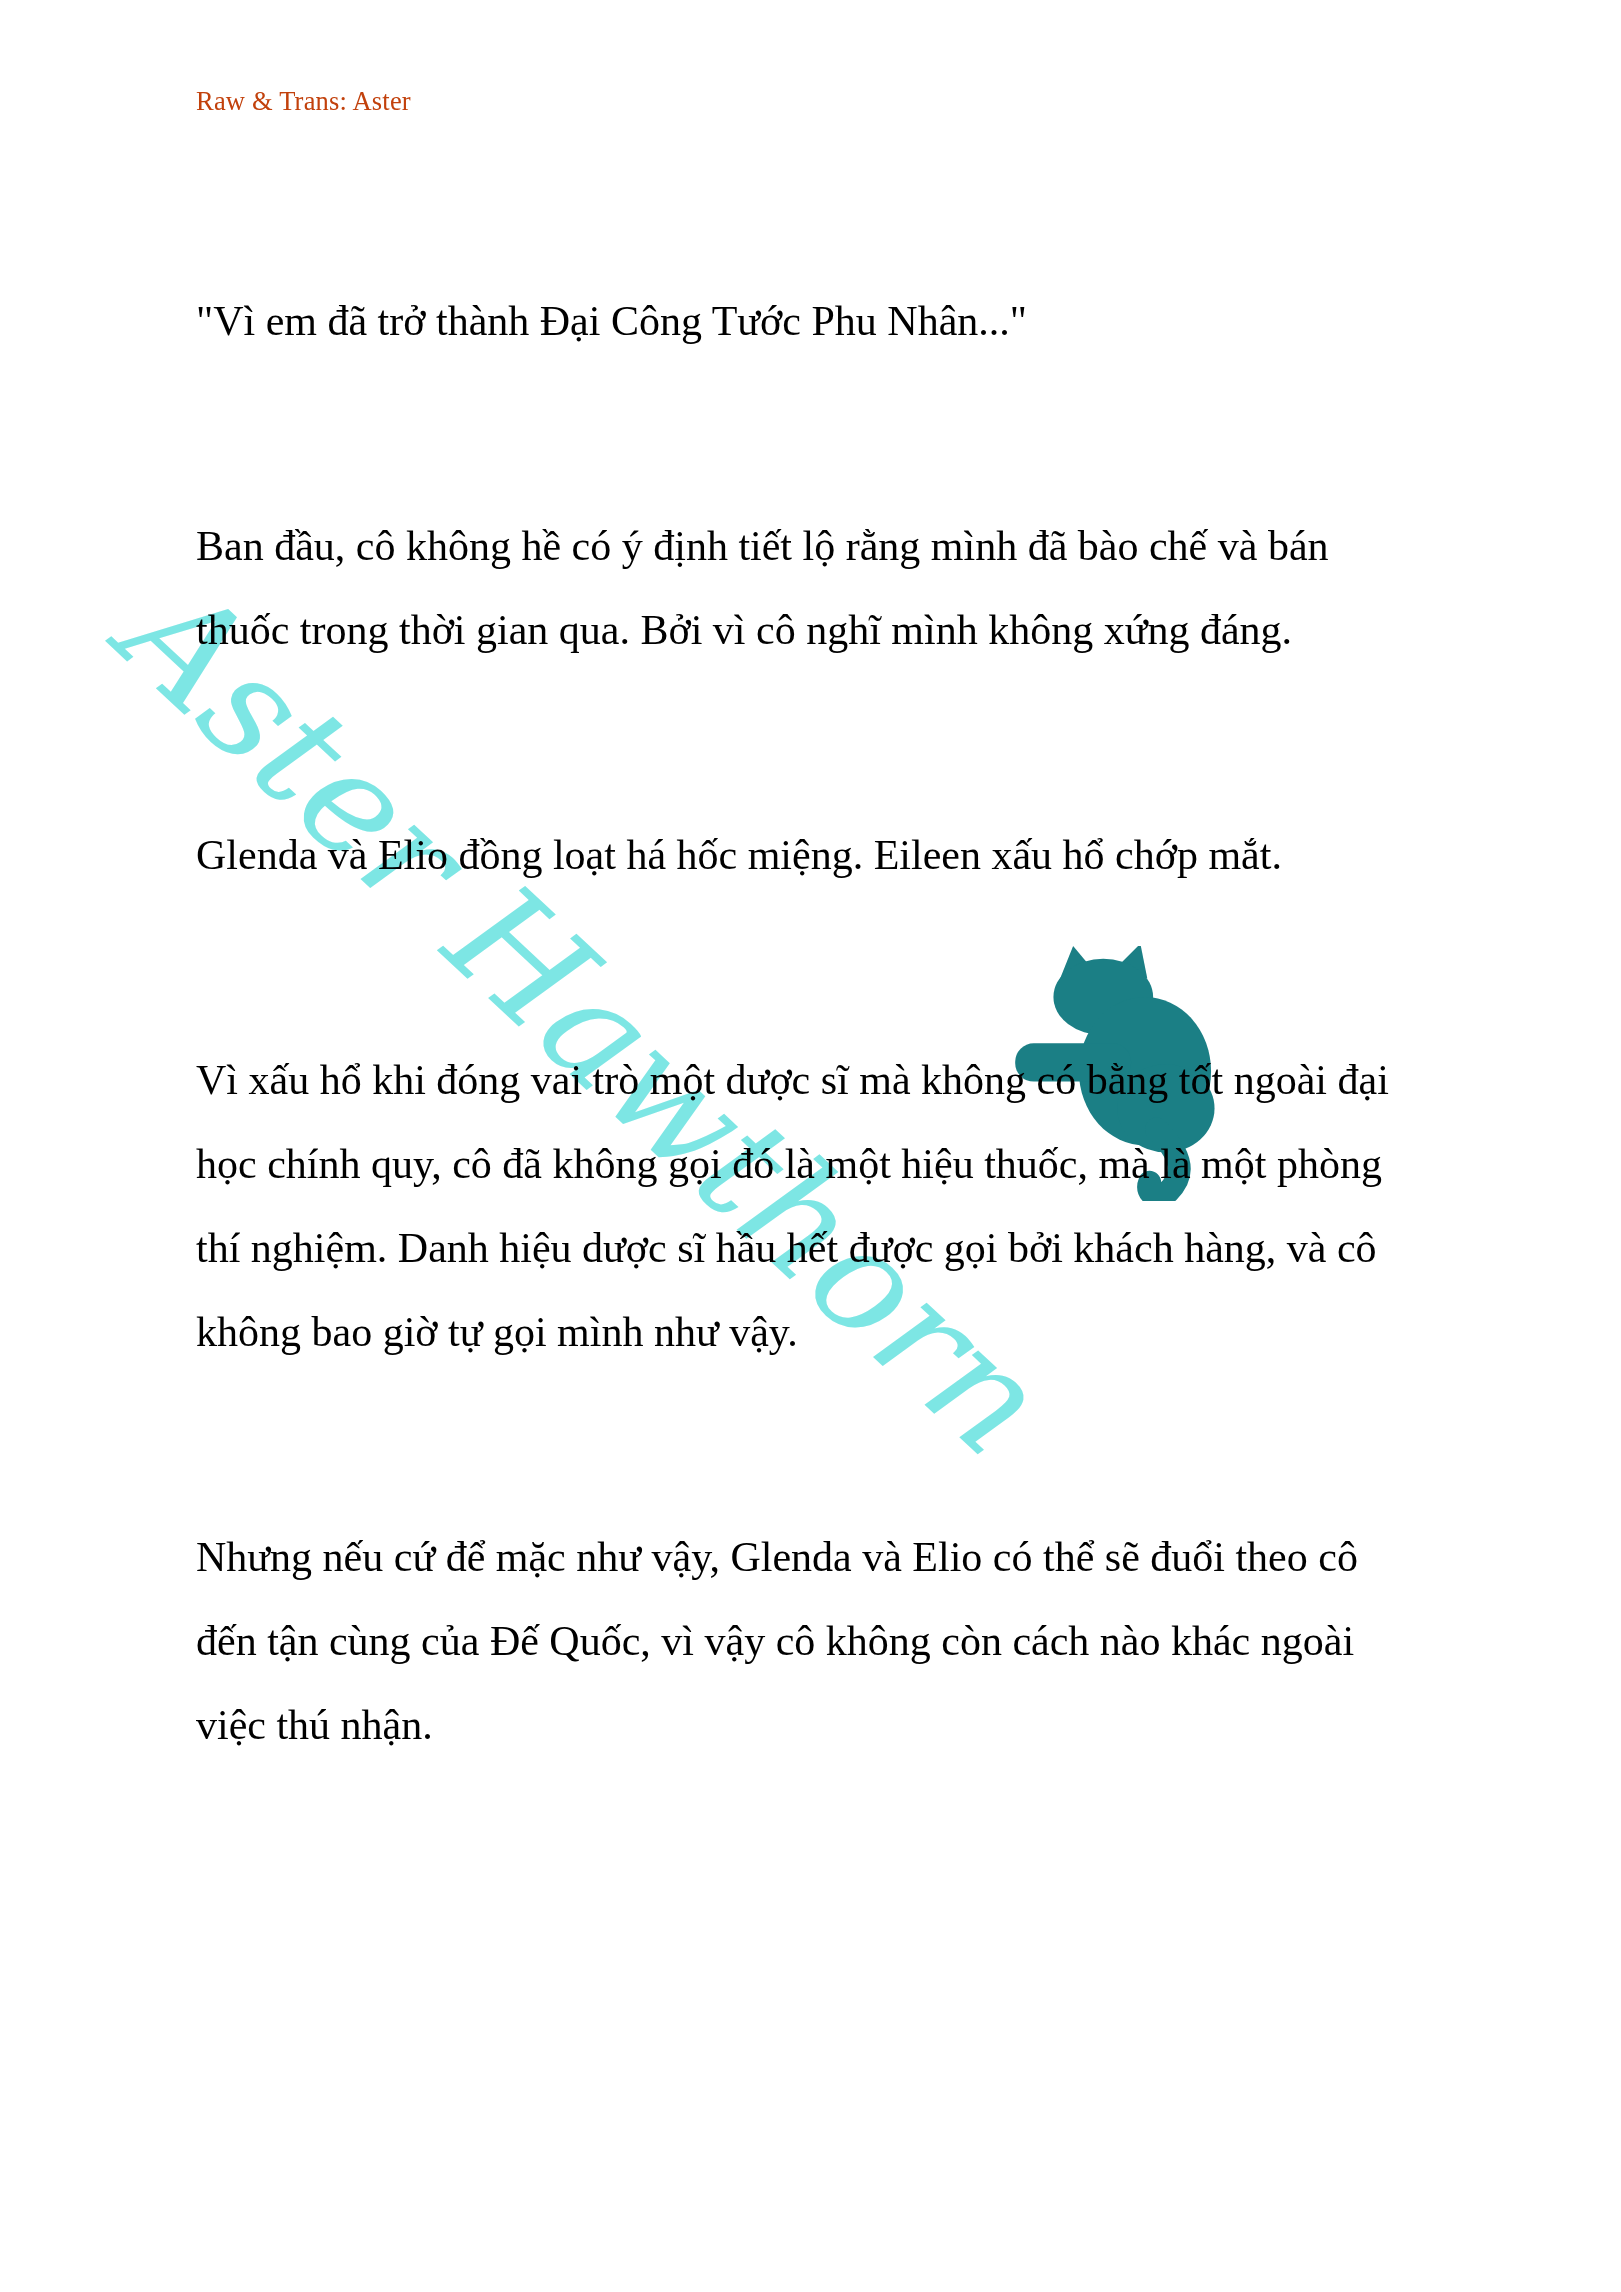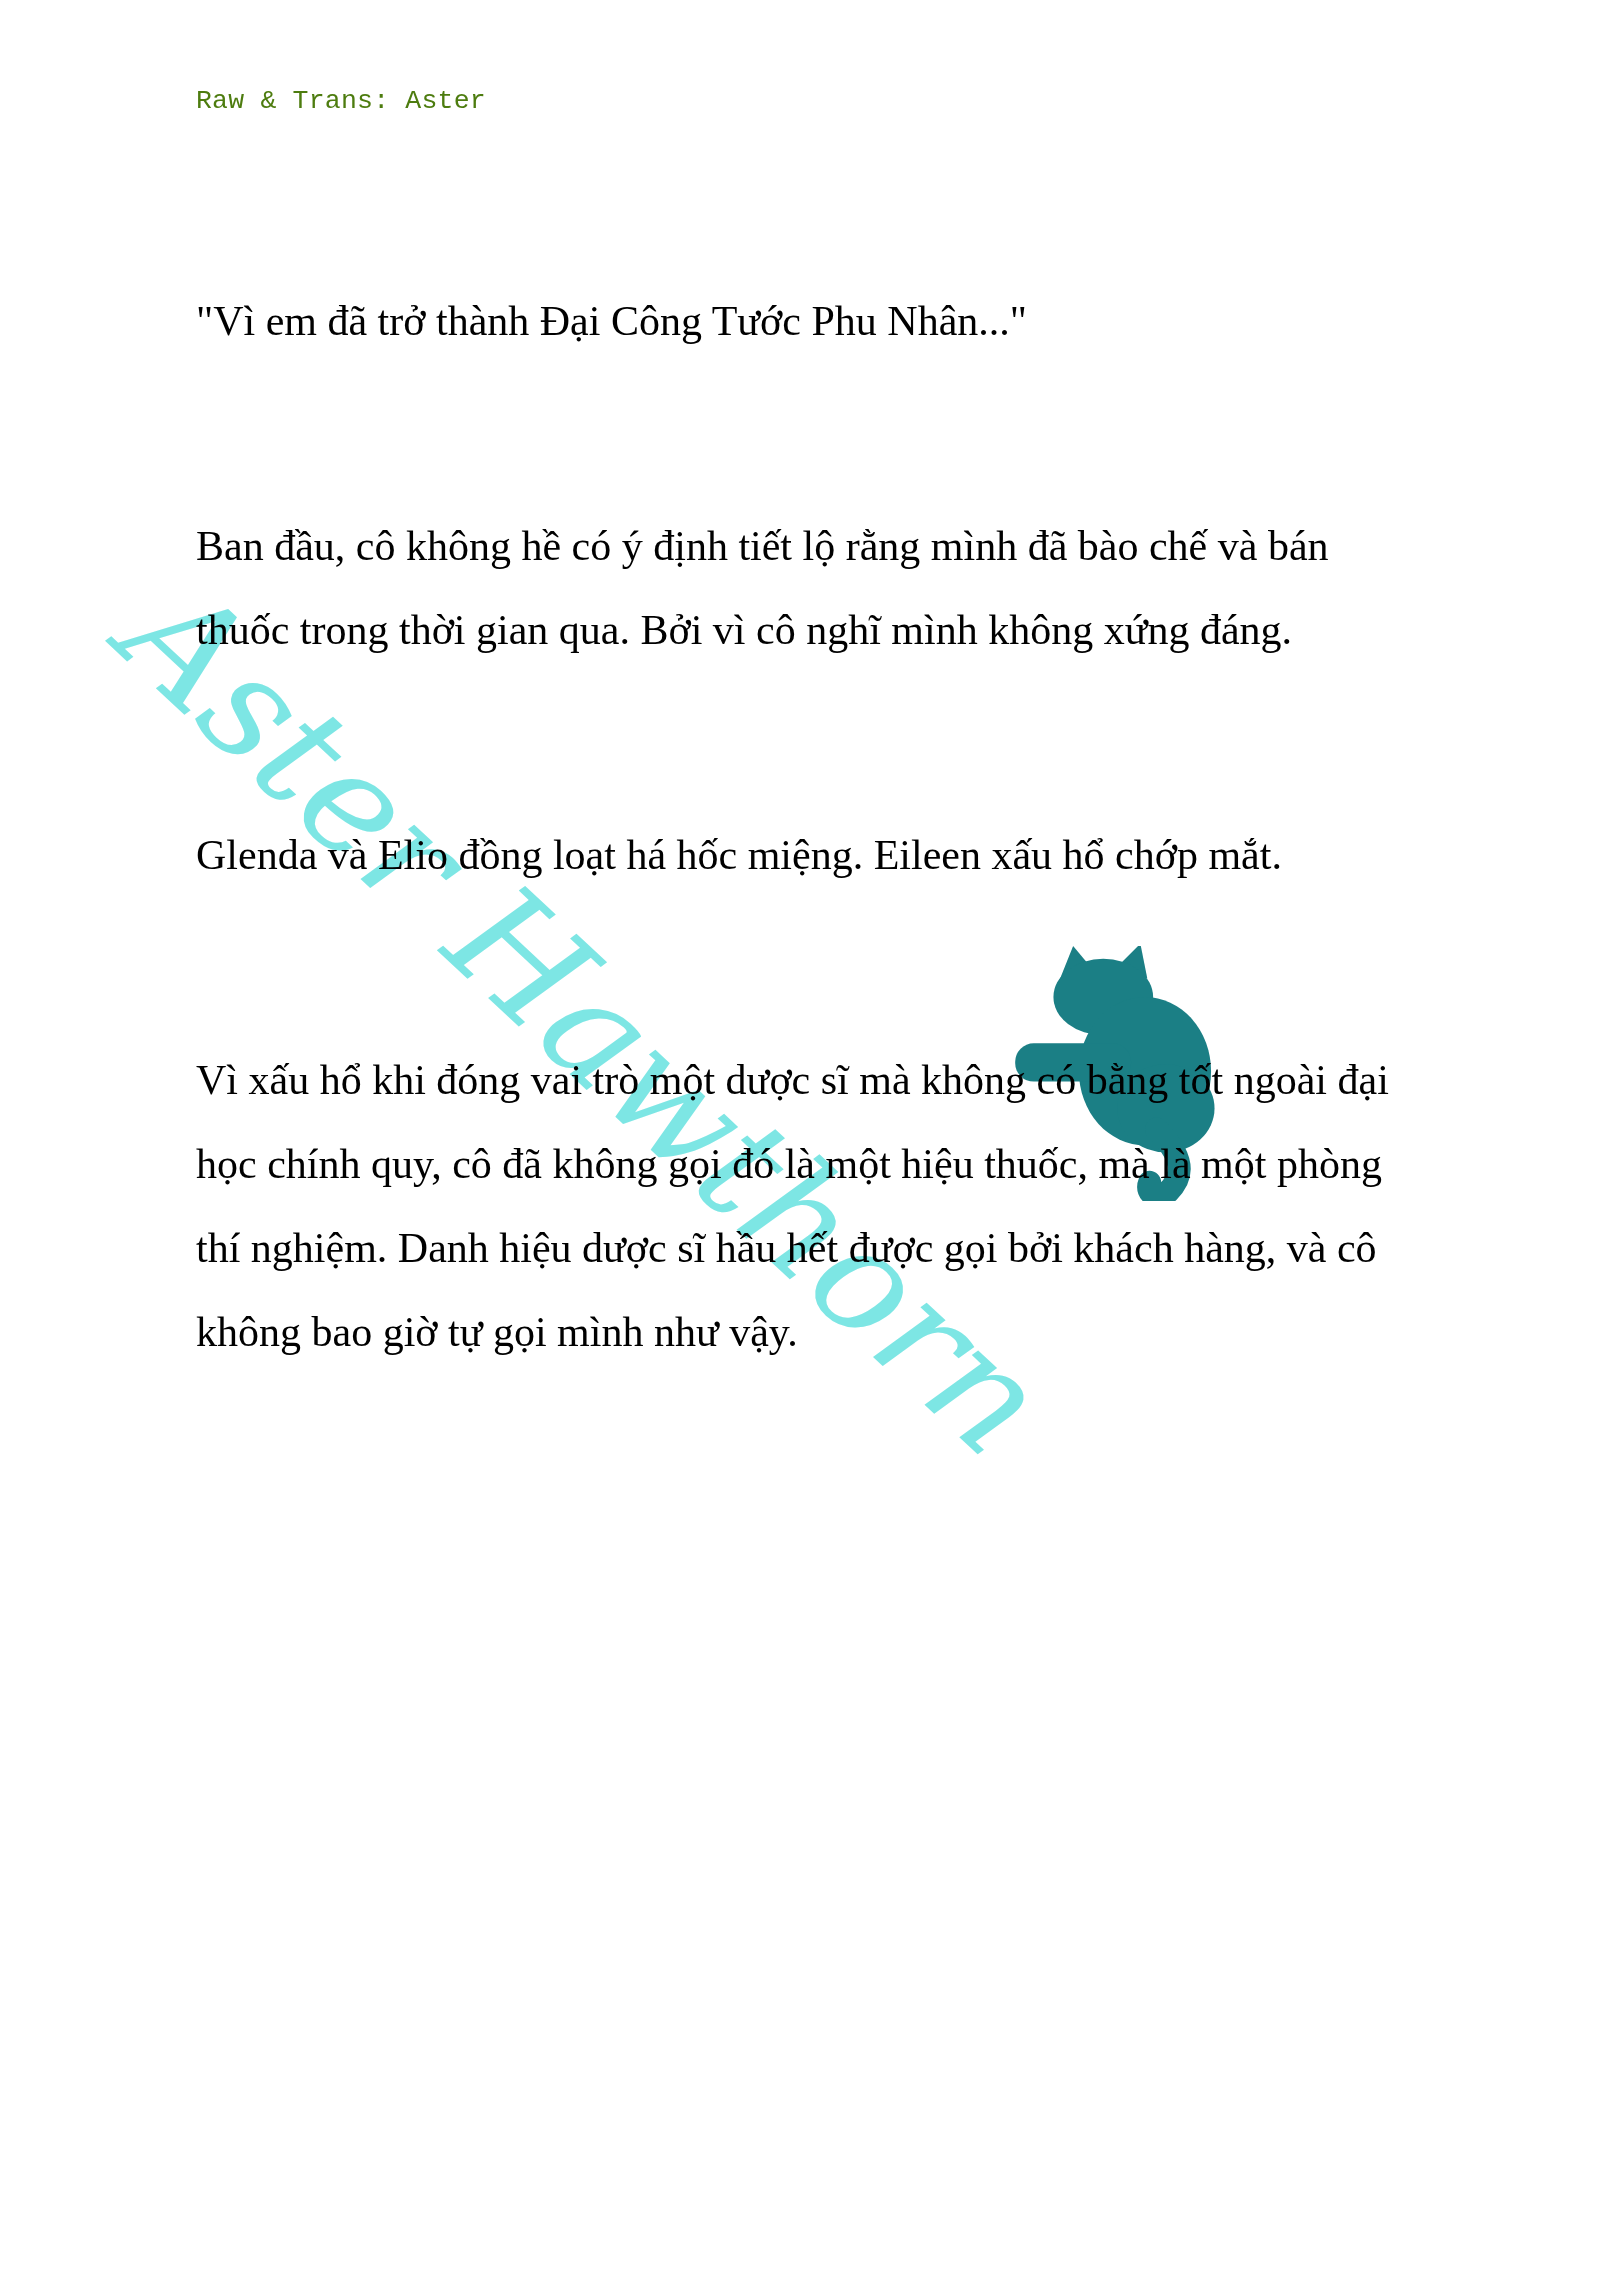--- a/index.html
+++ b/index.html
@@ -12,23 +12,23 @@
     width: 1621px;
     height: 2293px;
     background: #ffffff;
     overflow: hidden;
     font-family: "Liberation Serif", serif;
   }
   .header {
     position: absolute;
     left: 196px;
     top: 86px;
-    font-family: Liberation Mono, monospace;
+    font-family: Liberation Serif, serif;
     font-size: 26.5px;
-    color: #4d7c0f;
+    color: #c2410c;
     letter-spacing: 0.2px;
     z-index: 3;
   }
   .watermark {
     position: absolute;
     left: 206px;
     top: 549px;
     transform: rotate(43deg);
     transform-origin: left top;
     font-family: "DejaVu Serif", serif;
@@ -89,16 +89,17 @@
 
       <path d="M122,158 C146,182 146,198 132,212 C124,220 112,214 116,204" fill="none" stroke-width="20" stroke-linecap="round" class="cat-stroke" stroke="#1b7f85"></path>
     </g>
   </svg>
 
   <div class="body-text">
     <p class="quote-line">"Vì em đã trở thành Đại Công Tước Phu Nhân..."</p>
     <p>Ban đầu, cô không hề có ý định tiết lộ rằng mình đã bào chế và bán thuốc trong thời gian qua. Bởi vì cô nghĩ mình không xứng đáng.</p>
     <p>Glenda và Elio đồng loạt há hốc miệng. Eileen xấu hổ chớp mắt.</p>
     <p>Vì xấu hổ khi đóng vai trò một dược sĩ mà không có bằng tốt ngoài đại học chính quy, cô đã không gọi đó là một hiệu thuốc, mà là một phòng thí nghiệm. Danh hiệu dược sĩ hầu hết được gọi bởi khách hàng, và cô không bao giờ tự gọi mình như vậy.</p>
+    <p>Nhưng nếu cứ để mặc như vậy, Glenda và Elio có thể sẽ đuổi theo cô đến tận cùng của Đế Quốc, vì vậy cô không còn cách nào khác ngoài việc thú nhận.</p>
   </div>
 
 </div>
 
 
 </body></html>

